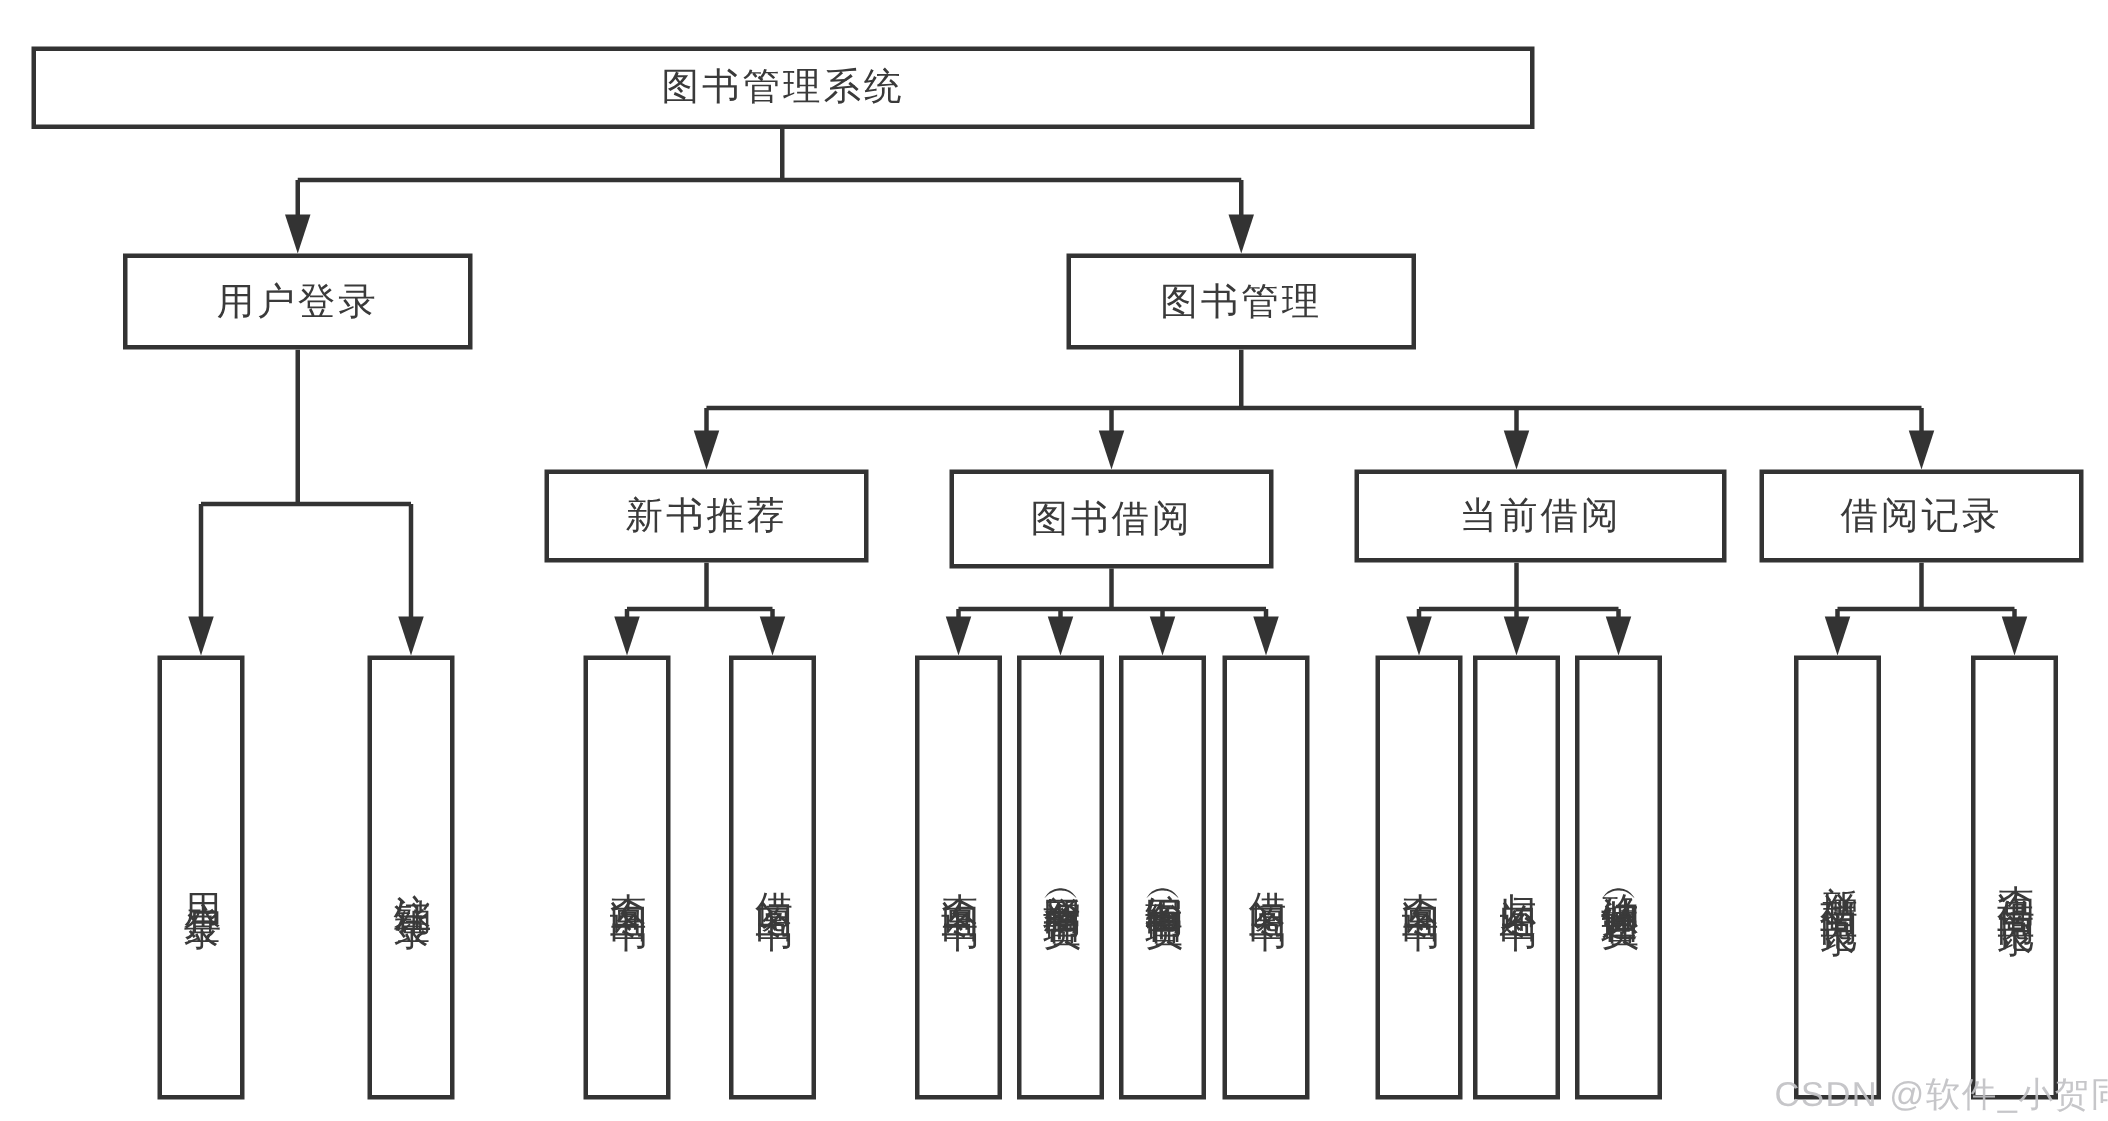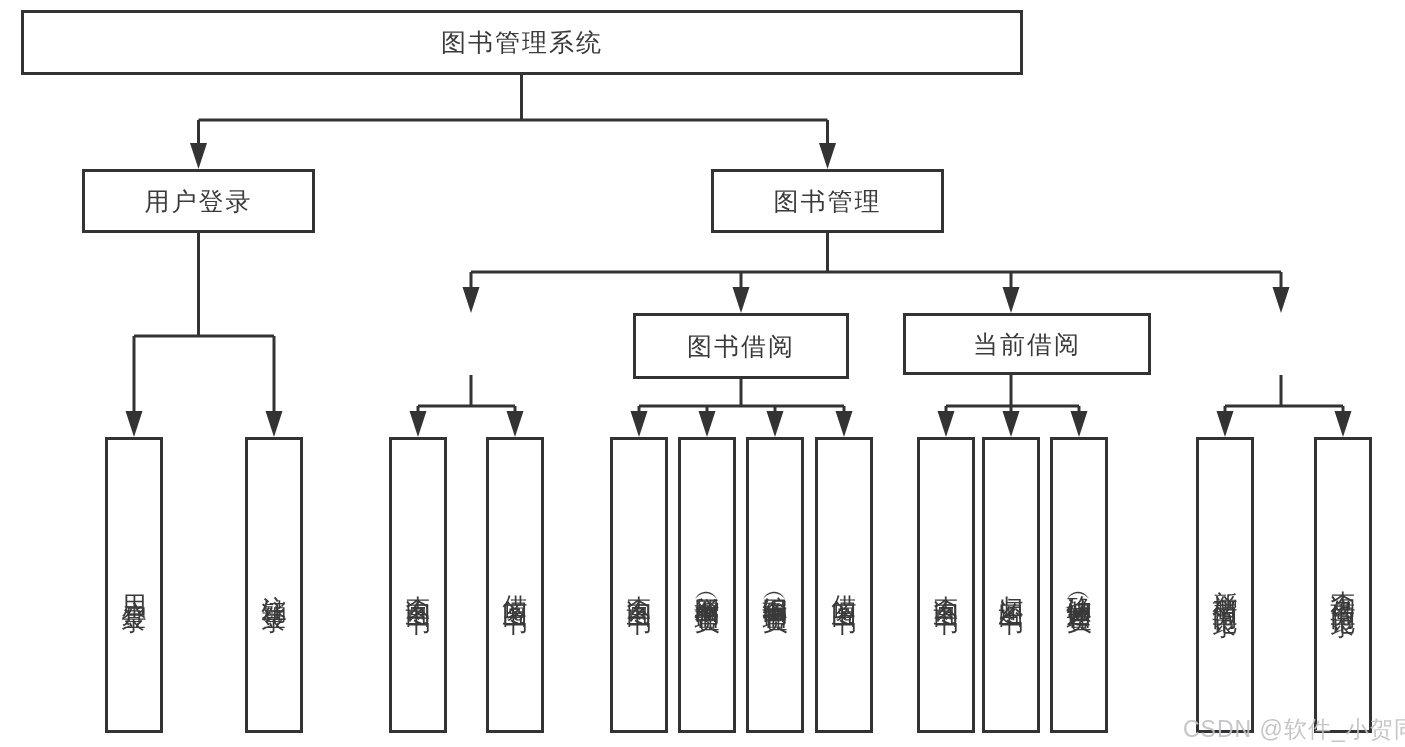--- a/index.html
+++ b/index.html
@@ -108,36 +108,42 @@
       <line x1="1011" y1="406" x2="1011" y2="417" stroke="#333333" stroke-width="3"></line>
       <polygon points="1002.5,411 1019.5,411 1011,437" fill="#333333"></polygon>
       <line x1="1079" y1="406" x2="1079" y2="417" stroke="#333333" stroke-width="3"></line>
       <polygon points="1070.5,411 1087.5,411 1079,437" fill="#333333"></polygon>
       <line x1="1225" y1="406" x2="1225" y2="417" stroke="#333333" stroke-width="3"></line>
       <polygon points="1216.5,411 1233.5,411 1225,437" fill="#333333"></polygon>
       <line x1="1343" y1="406" x2="1343" y2="417" stroke="#333333" stroke-width="3"></line>
       <polygon points="1334.5,411 1351.5,411 1343,437" fill="#333333"></polygon>
     </svg>
 
-  <div class="box" style="left:21px; top:10px; width:1002px; height:65px;">
+  <div class="box" style="left:21px; top:31px; width:1002px; height:55px;">
     <span class="hlabel">图书管理系统</span>
   </div>
 
   <div class="box" style="left:82px; top:169px; width:233px; height:64px;">
     <span class="hlabel">用户登录</span>
   </div>
   <div class="box" style="left:711px; top:169px; width:233px; height:64px;">
     <span class="hlabel">图书管理</span>
   </div>
 
+  <div class="box" style="left:363px; top:313px; width:216px; height:62px;">
+    <span class="hlabel">新书推荐</span>
+  </div>
   <div class="box" style="left:633px; top:313px; width:216px; height:66px;">
     <span class="hlabel">图书借阅</span>
   </div>
   <div class="box" style="left:903px; top:313px; width:248px; height:62px;">
     <span class="hlabel">当前借阅</span>
+  </div>
+  <div class="box" style="left:1173px; top:313px; width:216px; height:62px;">
+    <span class="hlabel">借阅记录</span>
   </div>
 
   <div class="box" style="left:105px; top:437px; width:58px; height:296px;">
     <span class="vlabel">用户登录</span>
   </div>
   <div class="box" style="left:245px; top:437px; width:58px; height:296px;">
     <span class="vlabel">注销登录</span>
   </div>
 
   <div class="box" style="left:389px; top:437px; width:58px; height:296px;">

